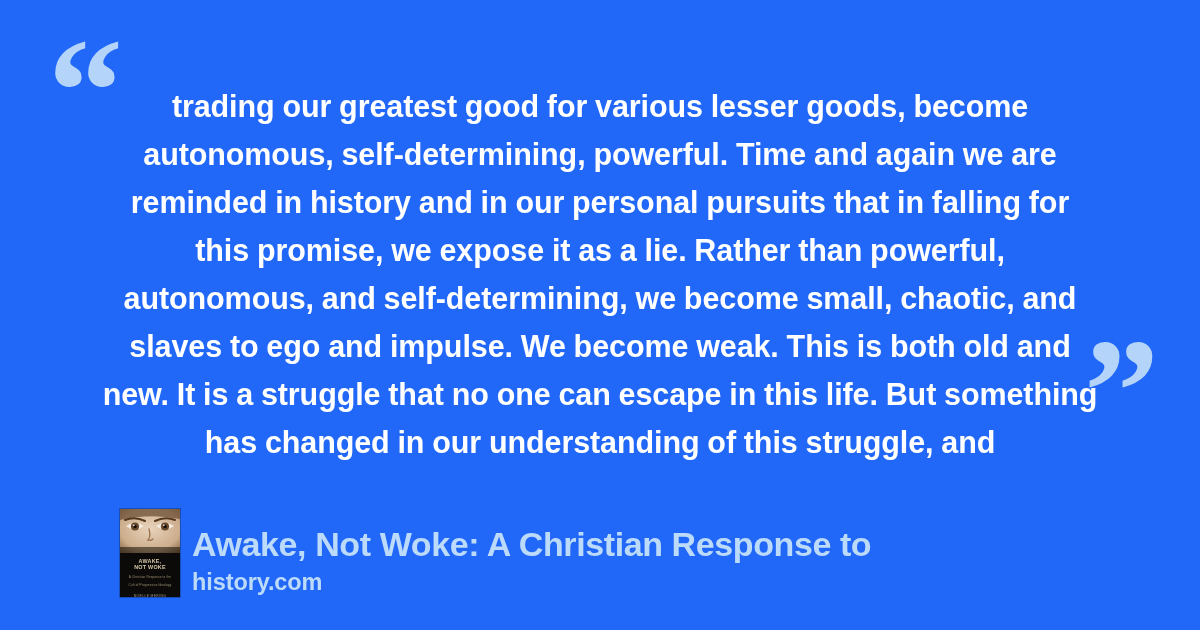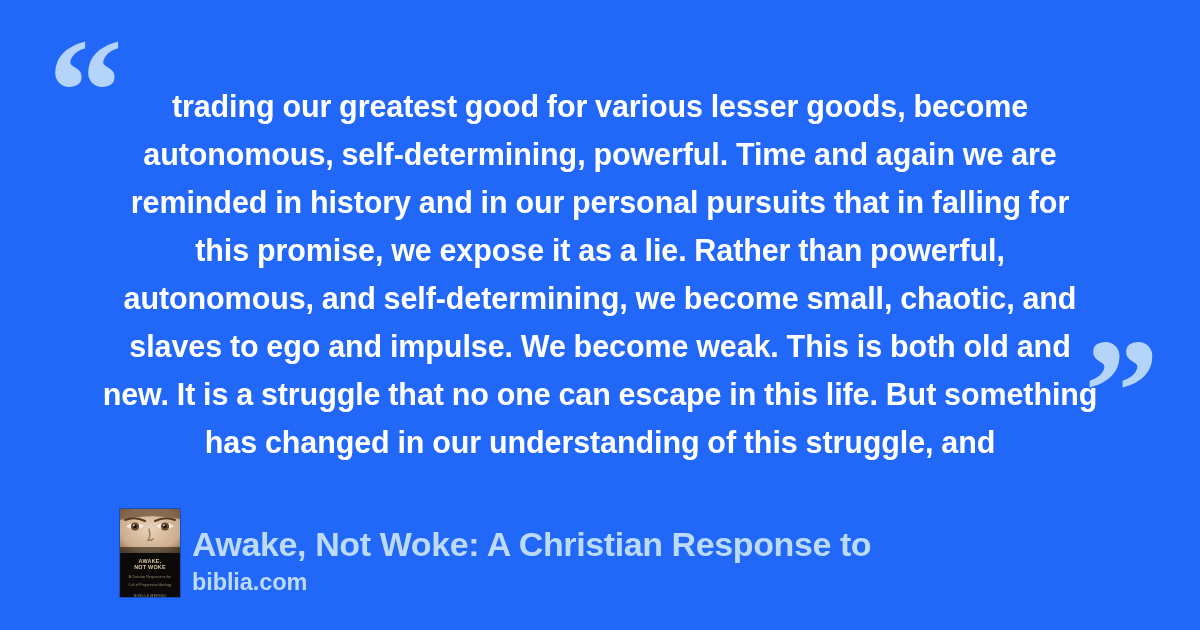--- a/index.html
+++ b/index.html
@@ -195,17 +195,17 @@
         <div class="cover-title">Awake,</div>
         <div class="cover-title">Not Woke</div>
         <div class="cover-sub">A Christian Response to the</div>
         <div class="cover-sub">Cult of Progressive Ideology</div>
         <div class="cover-author">Noelle Mering</div>
       </div>
     </div>
 
     <div class="attribution-text">
       <div class="book-title">Awake, Not Woke: A Christian Response to</div>
-      <div class="source-name">biblia.com</div>
+      <div class="source-name">history.com</div>
     </div>
 
   </div>
 </div>
 
 </body></html>

